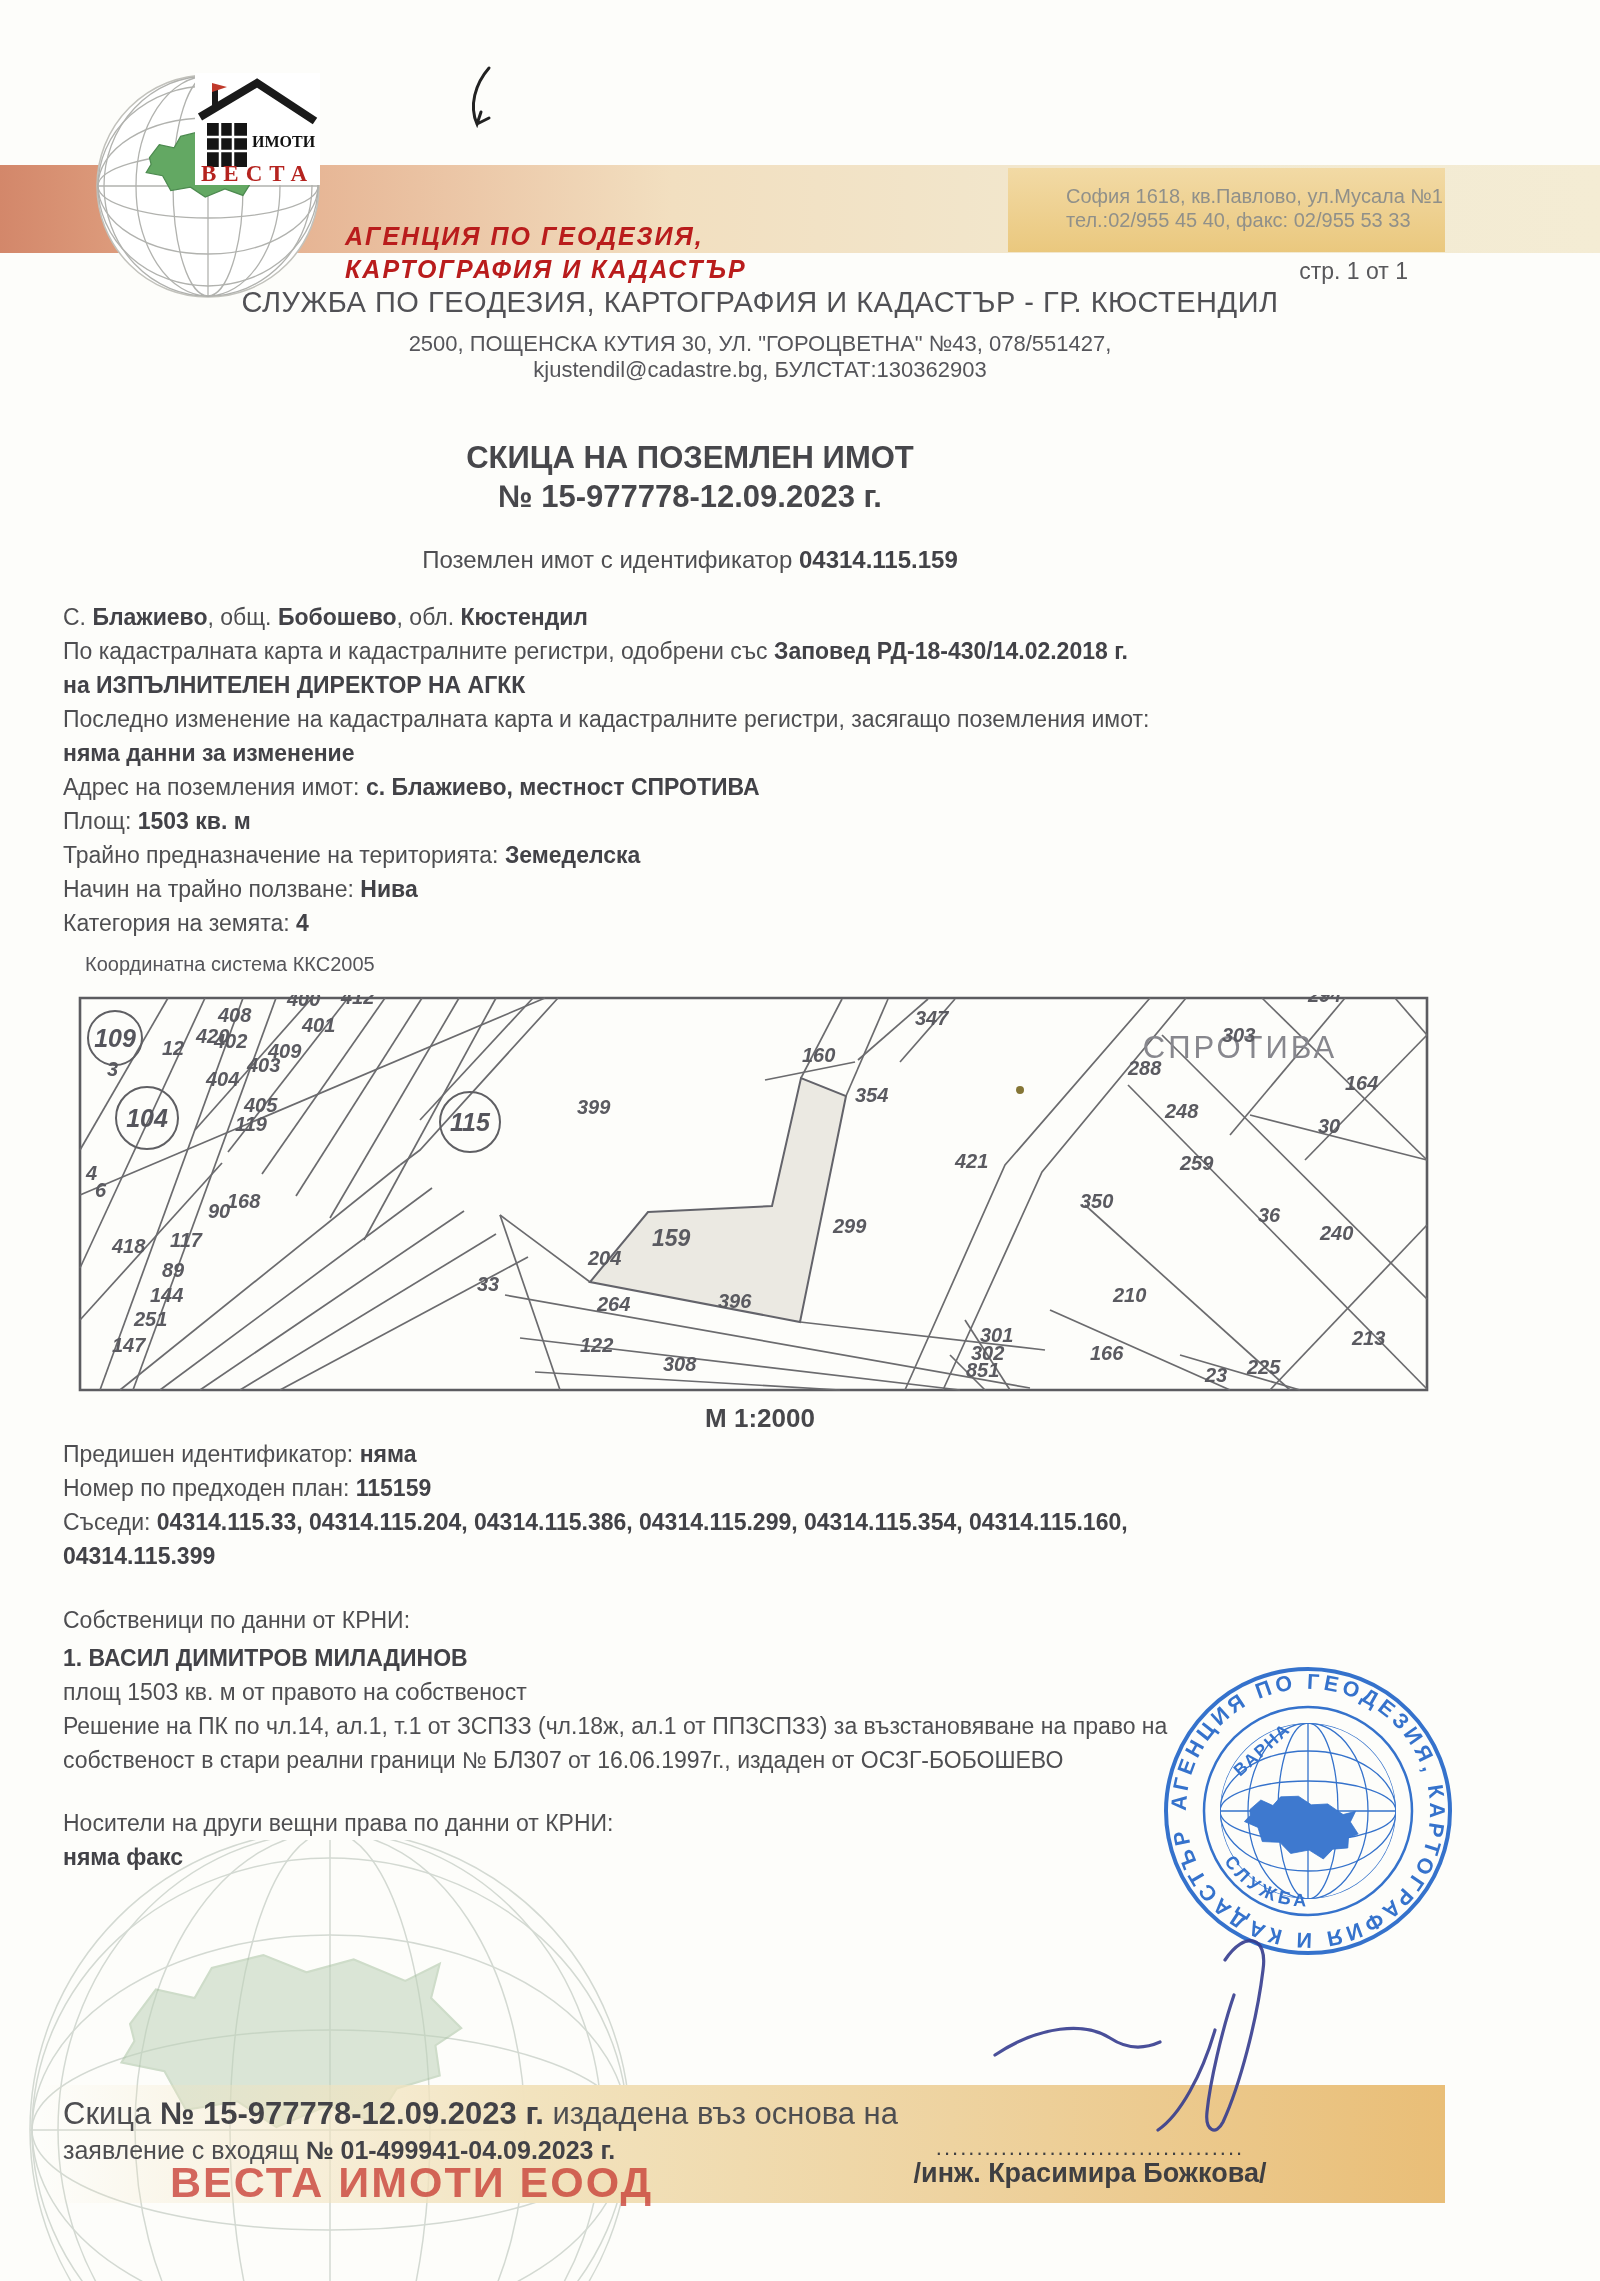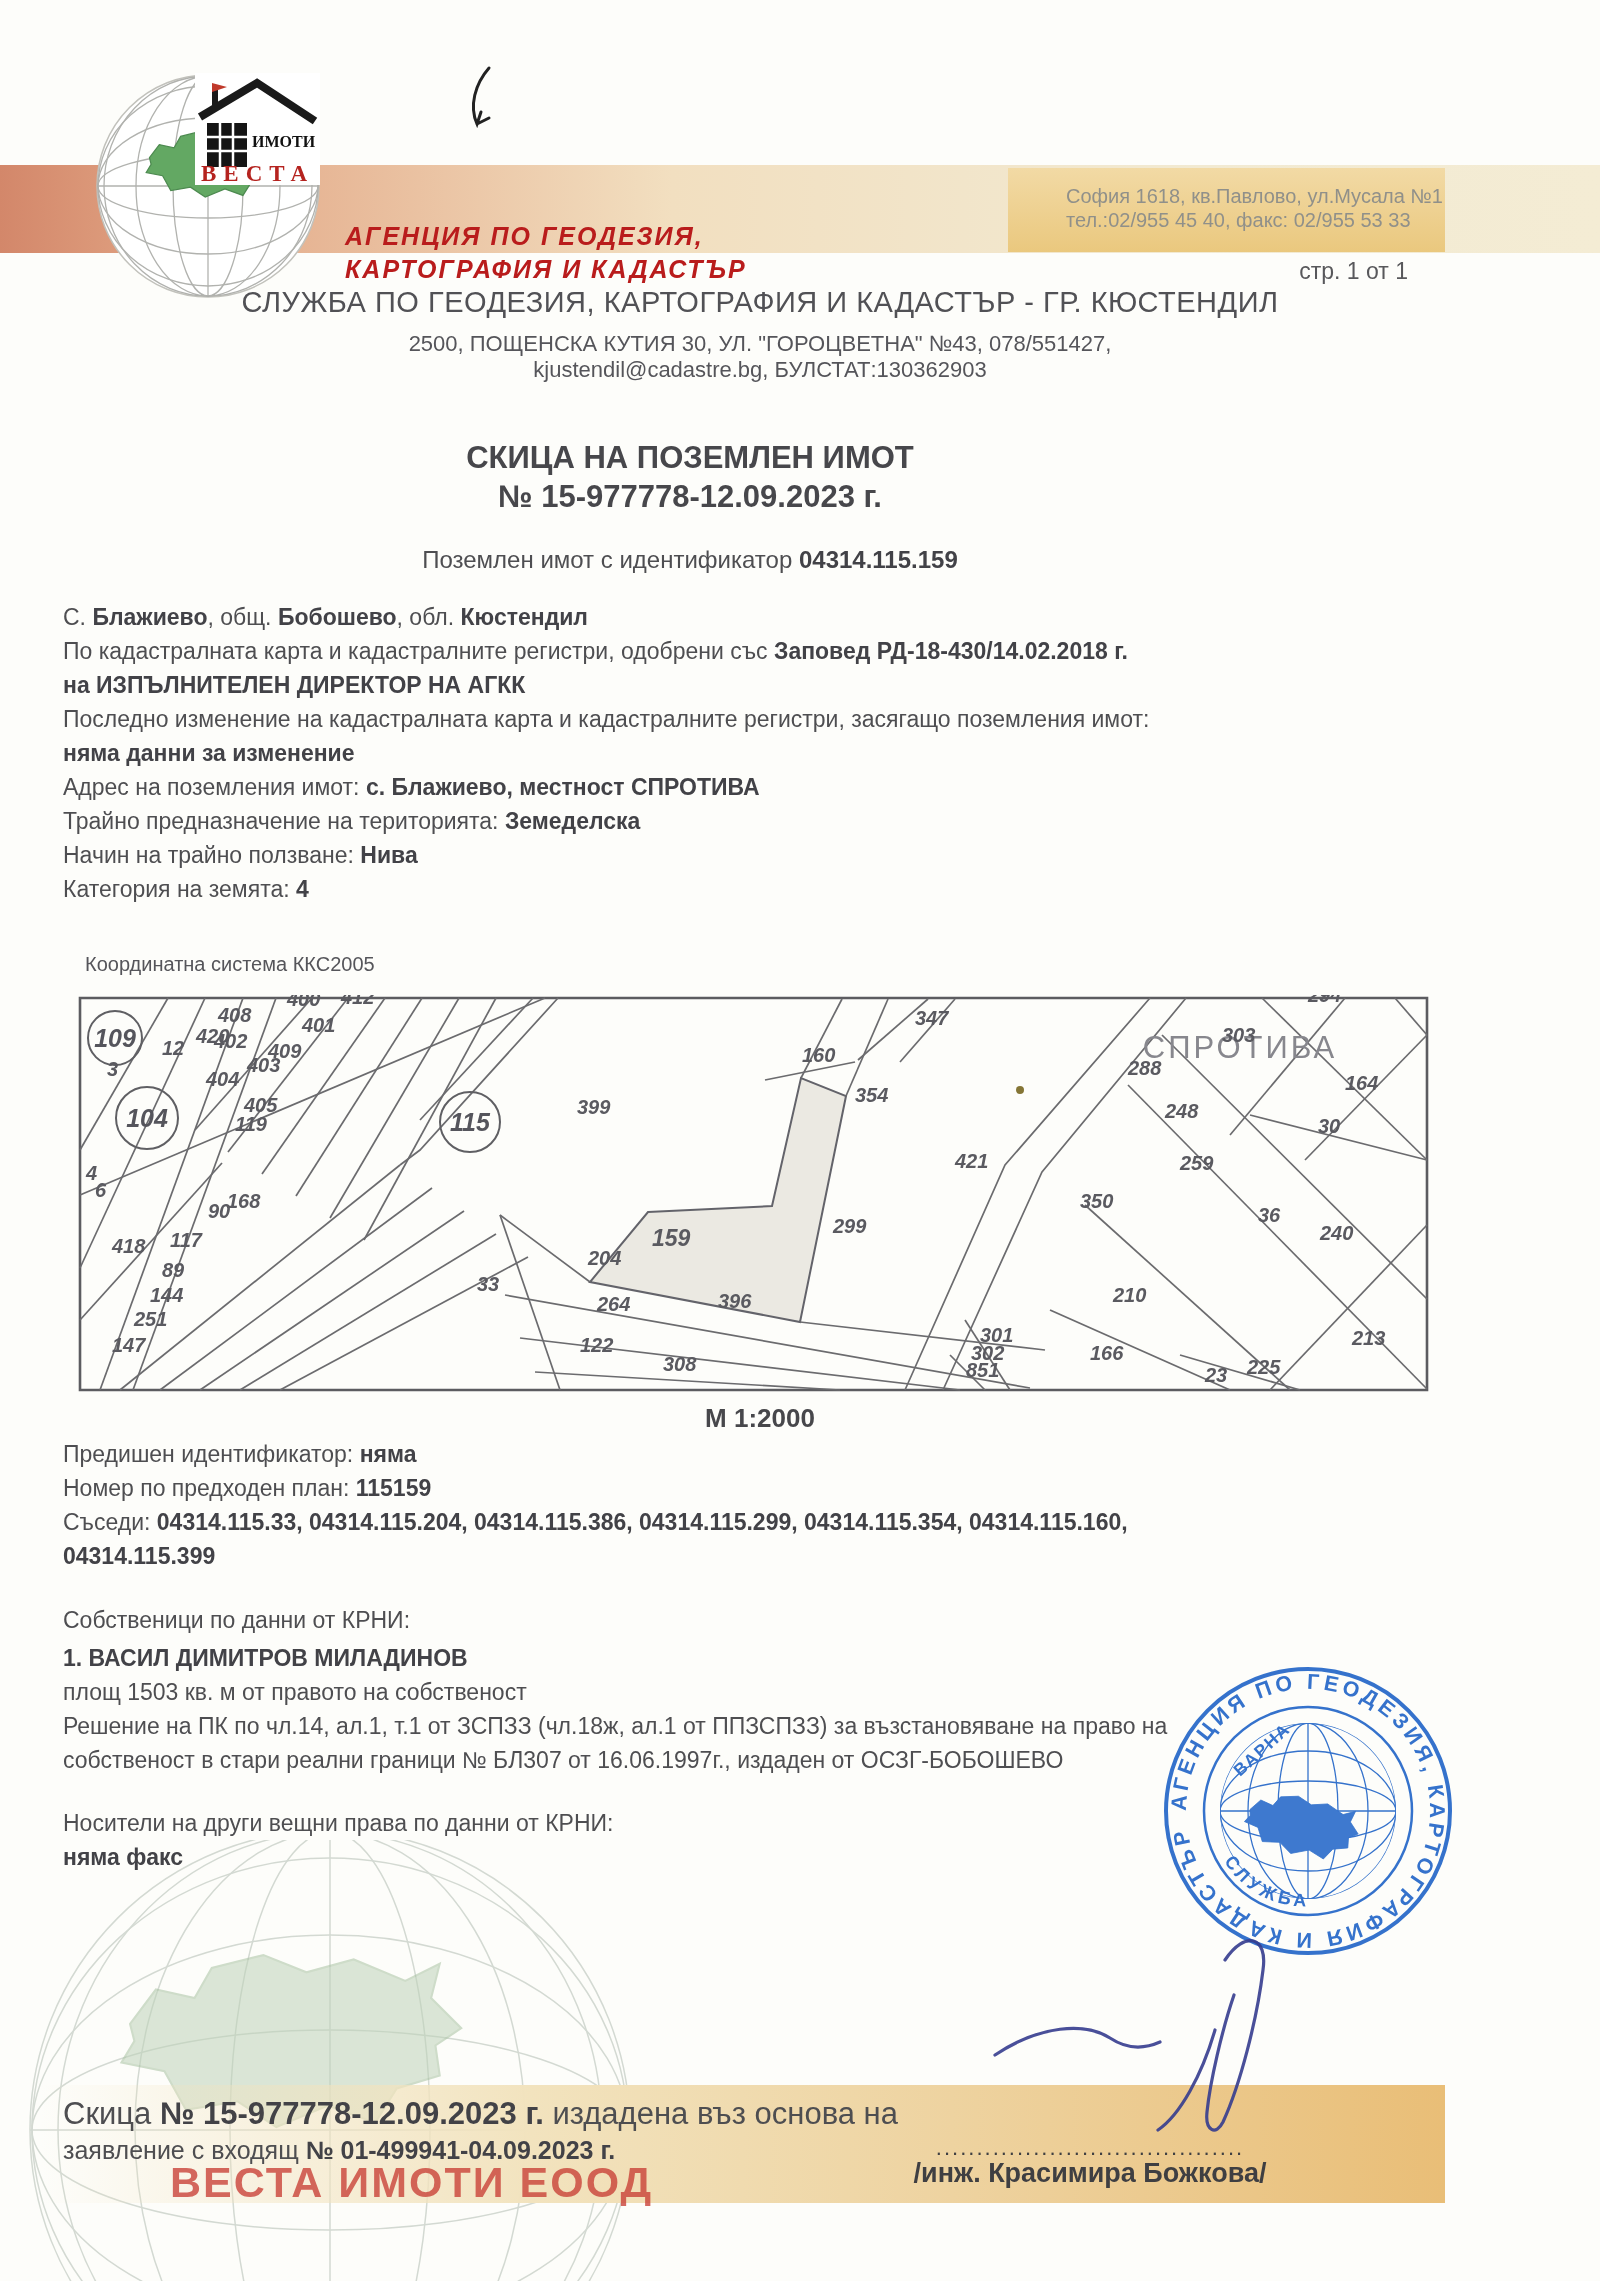--- a/index.html
+++ b/index.html
@@ -127,20 +127,21 @@
 
   <div id="parcel-id" class="abs"><span>Поземлен имот с  идентификатор  </span><span class="b">04314.115.159</span></div>
 
   <div id="details" class="abs textblock">
       <div class="tline"><span>С. </span><span class="b">Блажиево</span><span>, общ. </span><span class="b">Бобошево</span><span>, обл. </span><span class="b">Кюстендил</span></div>
       <div class="tline"><span>По кадастралната карта и кадастралните регистри, одобрени със </span><span class="b">Заповед РД-18-430/14.02.2018 г.</span></div>
       <div class="tline"><span class="b">на ИЗПЪЛНИТЕЛЕН ДИРЕКТОР НА АГКК</span></div>
       <div class="tline"><span>Последно изменение на кадастралната карта и кадастралните регистри, засягащо поземления имот:</span></div>
       <div class="tline"><span class="b">няма данни за изменение</span></div>
       <div class="tline"><span>Адрес на поземления имот: </span><span class="b">с. Блажиево, местност СПРОТИВА</span></div>
+      <div class="tline"><span>Площ: </span><span class="b">1503 кв. м</span></div>
       <div class="tline"><span>Трайно предназначение на територията: </span><span class="b">Земеделска</span></div>
       <div class="tline"><span>Начин на трайно ползване: </span><span class="b">Нива</span></div>
       <div class="tline"><span>Категория на земята: </span><span class="b">4</span></div>
     </div>
 
   <div id="coordsys" class="abs">Координатна система ККС2005</div>
 
   <svg id="map-svg" class="abs" viewBox="78 995 1354 398">
 
     <path class="mborder" d="M80,998 H1427 V1390 H80 Z"></path>

